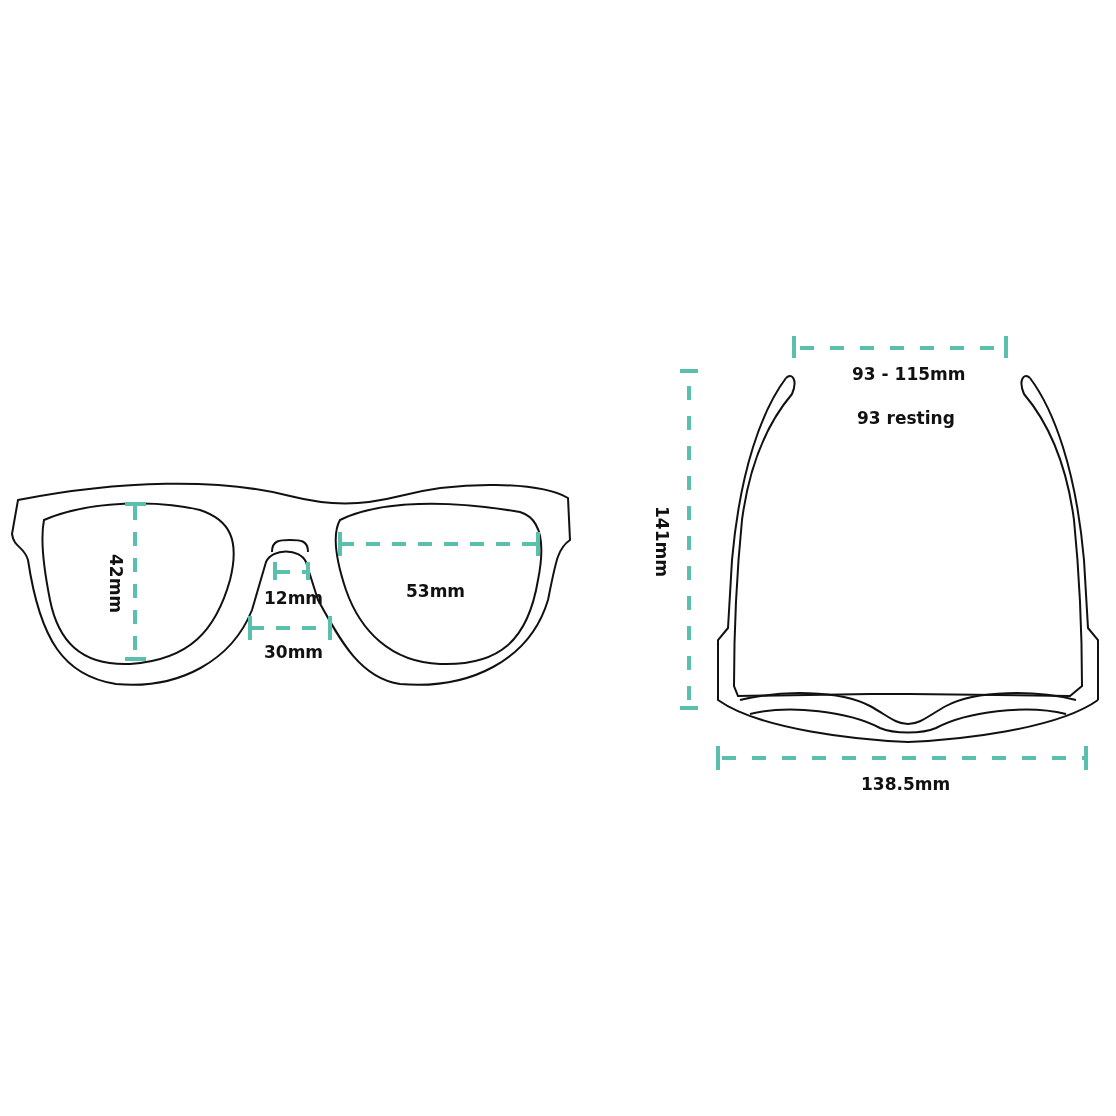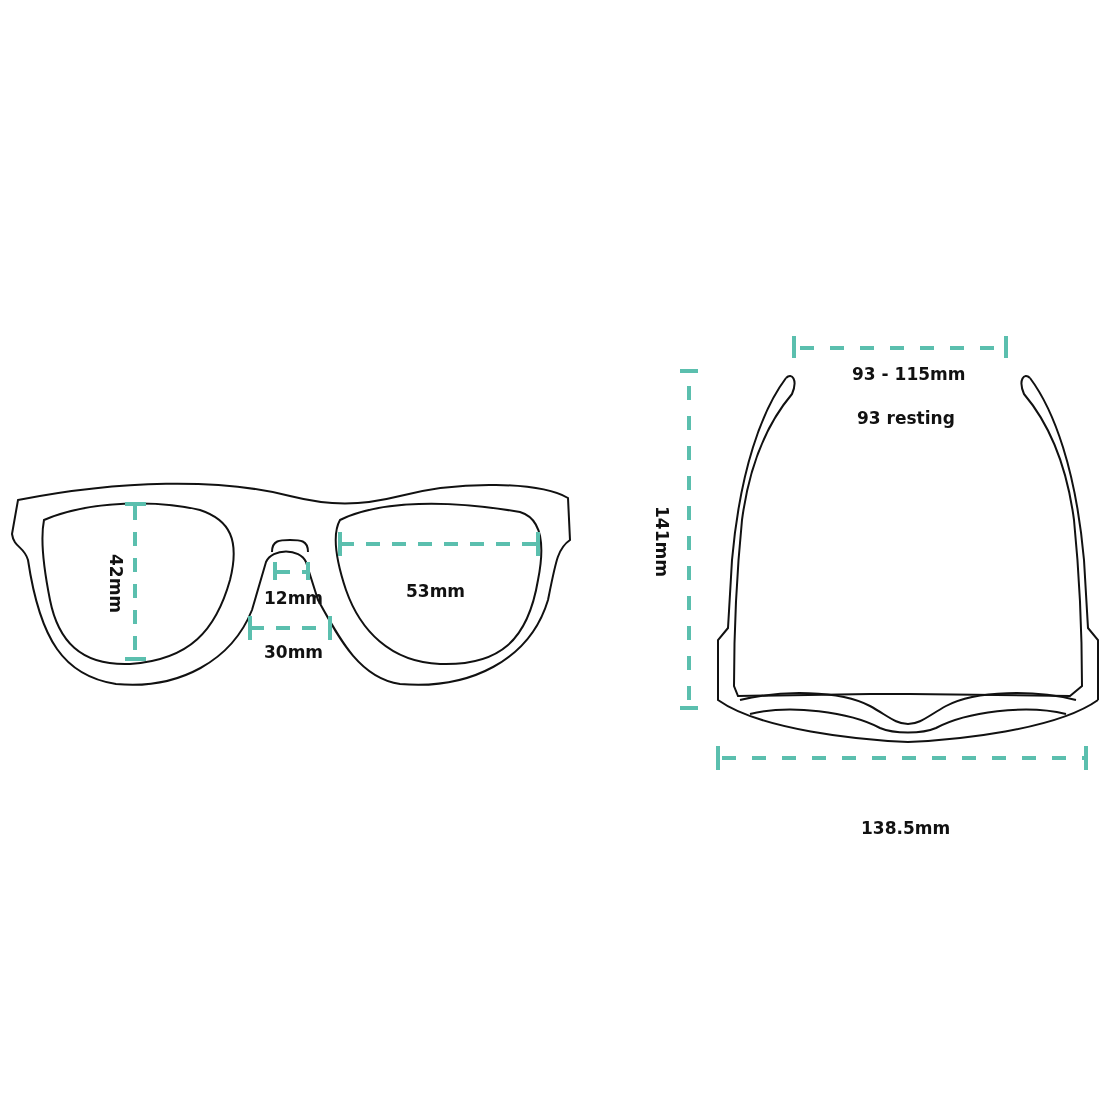--- a/index.html
+++ b/index.html
@@ -61,13 +61,13 @@
 </svg>
 
 <div class="lbl rot-cw" style="left:124px;top:554px;">42mm</div>
 <div class="lbl" style="left:406px;top:583px;">53mm</div>
 <div class="lbl" style="left:264px;top:590px;text-align:right;">12mm</div>
 <div class="lbl" style="left:264px;top:644px;text-align:center;">30mm</div>
 
 <div class="lbl" style="left:852px;top:366px;">93 - 115mm</div>
 <div class="lbl" style="left:857px;top:386px;margin-top:24px;">93 resting</div>
 <div class="lbl rot-cw" style="left:670px;top:506px;">141mm</div>
-<div class="lbl" style="left:861px;top:820px;">138.5mm</div>
+<div class="lbl" style="left:861px;top:776px;">138.5mm</div>
 
 </body></html>

